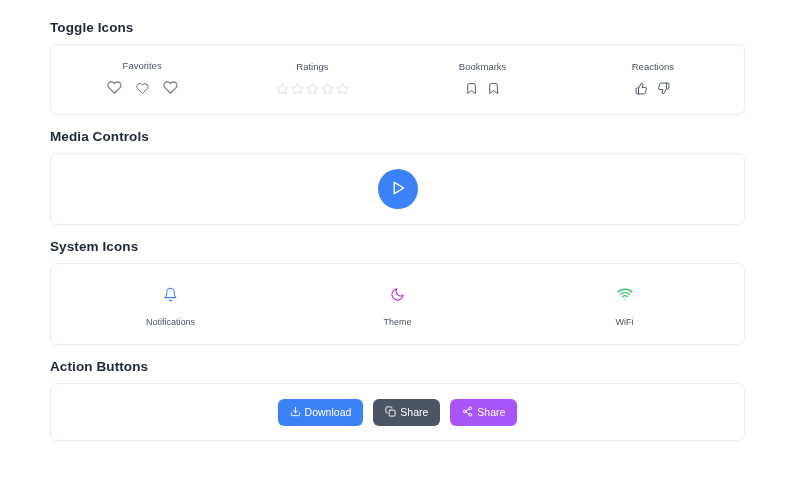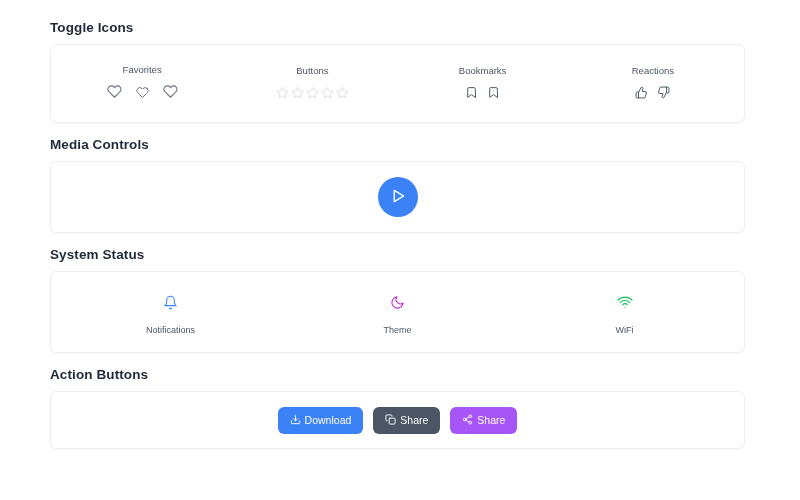--- a/index.html
+++ b/index.html
@@ -36,21 +36,21 @@
   .card {
     background: #ffffff;
     border: 1px solid #edeef1;
     border-radius: 7px;
     box-sizing: border-box;
     box-shadow: 0 1px 2px rgba(16,24,40,0.03);
   }
 
   
   .toggle-card {
-    height: 79px;
+    height: 71px;
     display: flex;
     align-items: center;
     padding: 0 6px;
   }
   .toggle-group {
     flex: 1 1 0;
     display: flex;
     flex-direction: column;
     align-items: center;
     justify-content: center;
@@ -175,21 +175,21 @@
           </span>
           <span class="ico">
             <svg width="15" height="15" viewBox="0 0 24 24" fill="none" stroke="#6b7280" stroke-width="1.7" stroke-linecap="round" stroke-linejoin="round">
                 <path d="M20.8 4.6a5.5 5.5 0 0 0-7.8 0L12 5.7l-1-1.1a5.5 5.5 0 0 0-7.8 7.8l1 1.1L12 21.2l7.8-7.7 1-1.1a5.5 5.5 0 0 0 0-7.8z"></path>
               </svg>
           </span>
         </div>
       </div>
 
       <div class="toggle-group">
-        <div class="group-label">Buttons</div>
+        <div class="group-label">Ratings</div>
         <div class="icon-row stars">
           <span class="ico">
             <svg width="13" height="13" viewBox="0 0 24 24" fill="none" stroke="#e2e4e8" stroke-width="1.9" stroke-linecap="round" stroke-linejoin="round">
                 <polygon points="12 2.5 15.1 8.9 22.1 9.9 17 14.8 18.2 21.7 12 18.4 5.8 21.7 7 14.8 1.9 9.9 8.9 8.9"></polygon>
               </svg>
           </span>
           <span class="ico">
             <svg width="13" height="13" viewBox="0 0 24 24" fill="none" stroke="#e2e4e8" stroke-width="1.9" stroke-linecap="round" stroke-linejoin="round">
                 <polygon points="12 2.5 15.1 8.9 22.1 9.9 17 14.8 18.2 21.7 12 18.4 5.8 21.7 7 14.8 1.9 9.9 8.9 8.9"></polygon>
               </svg>
@@ -257,21 +257,21 @@
         <span class="ico">
           <svg width="18" height="18" viewBox="0 0 24 24" fill="none" stroke="#ffffff" stroke-width="1.9" stroke-linecap="round" stroke-linejoin="round">
               <polygon points="7 4.5 19.5 12 7 19.5"></polygon>
             </svg>
         </span>
       </button>
     </div>
   </div>
 
   <div class="section">
-    <div class="section-title">System Status</div>
+    <div class="section-title">System Icons</div>
 
     <div class="card status-card">
 
       <div class="status-item">
         <span class="status-icon-wrap">
           <svg width="15" height="15" viewBox="0 0 24 24" fill="none" stroke="#3b82f6" stroke-width="1.7" stroke-linecap="round" stroke-linejoin="round">
               <path d="M18 8a6 6 0 0 0-12 0c0 7-3 9-3 9h18s-3-2-3-9"></path>
               <path d="M13.7 21a2 2 0 0 1-3.4 0"></path>
             </svg>
         </span>

